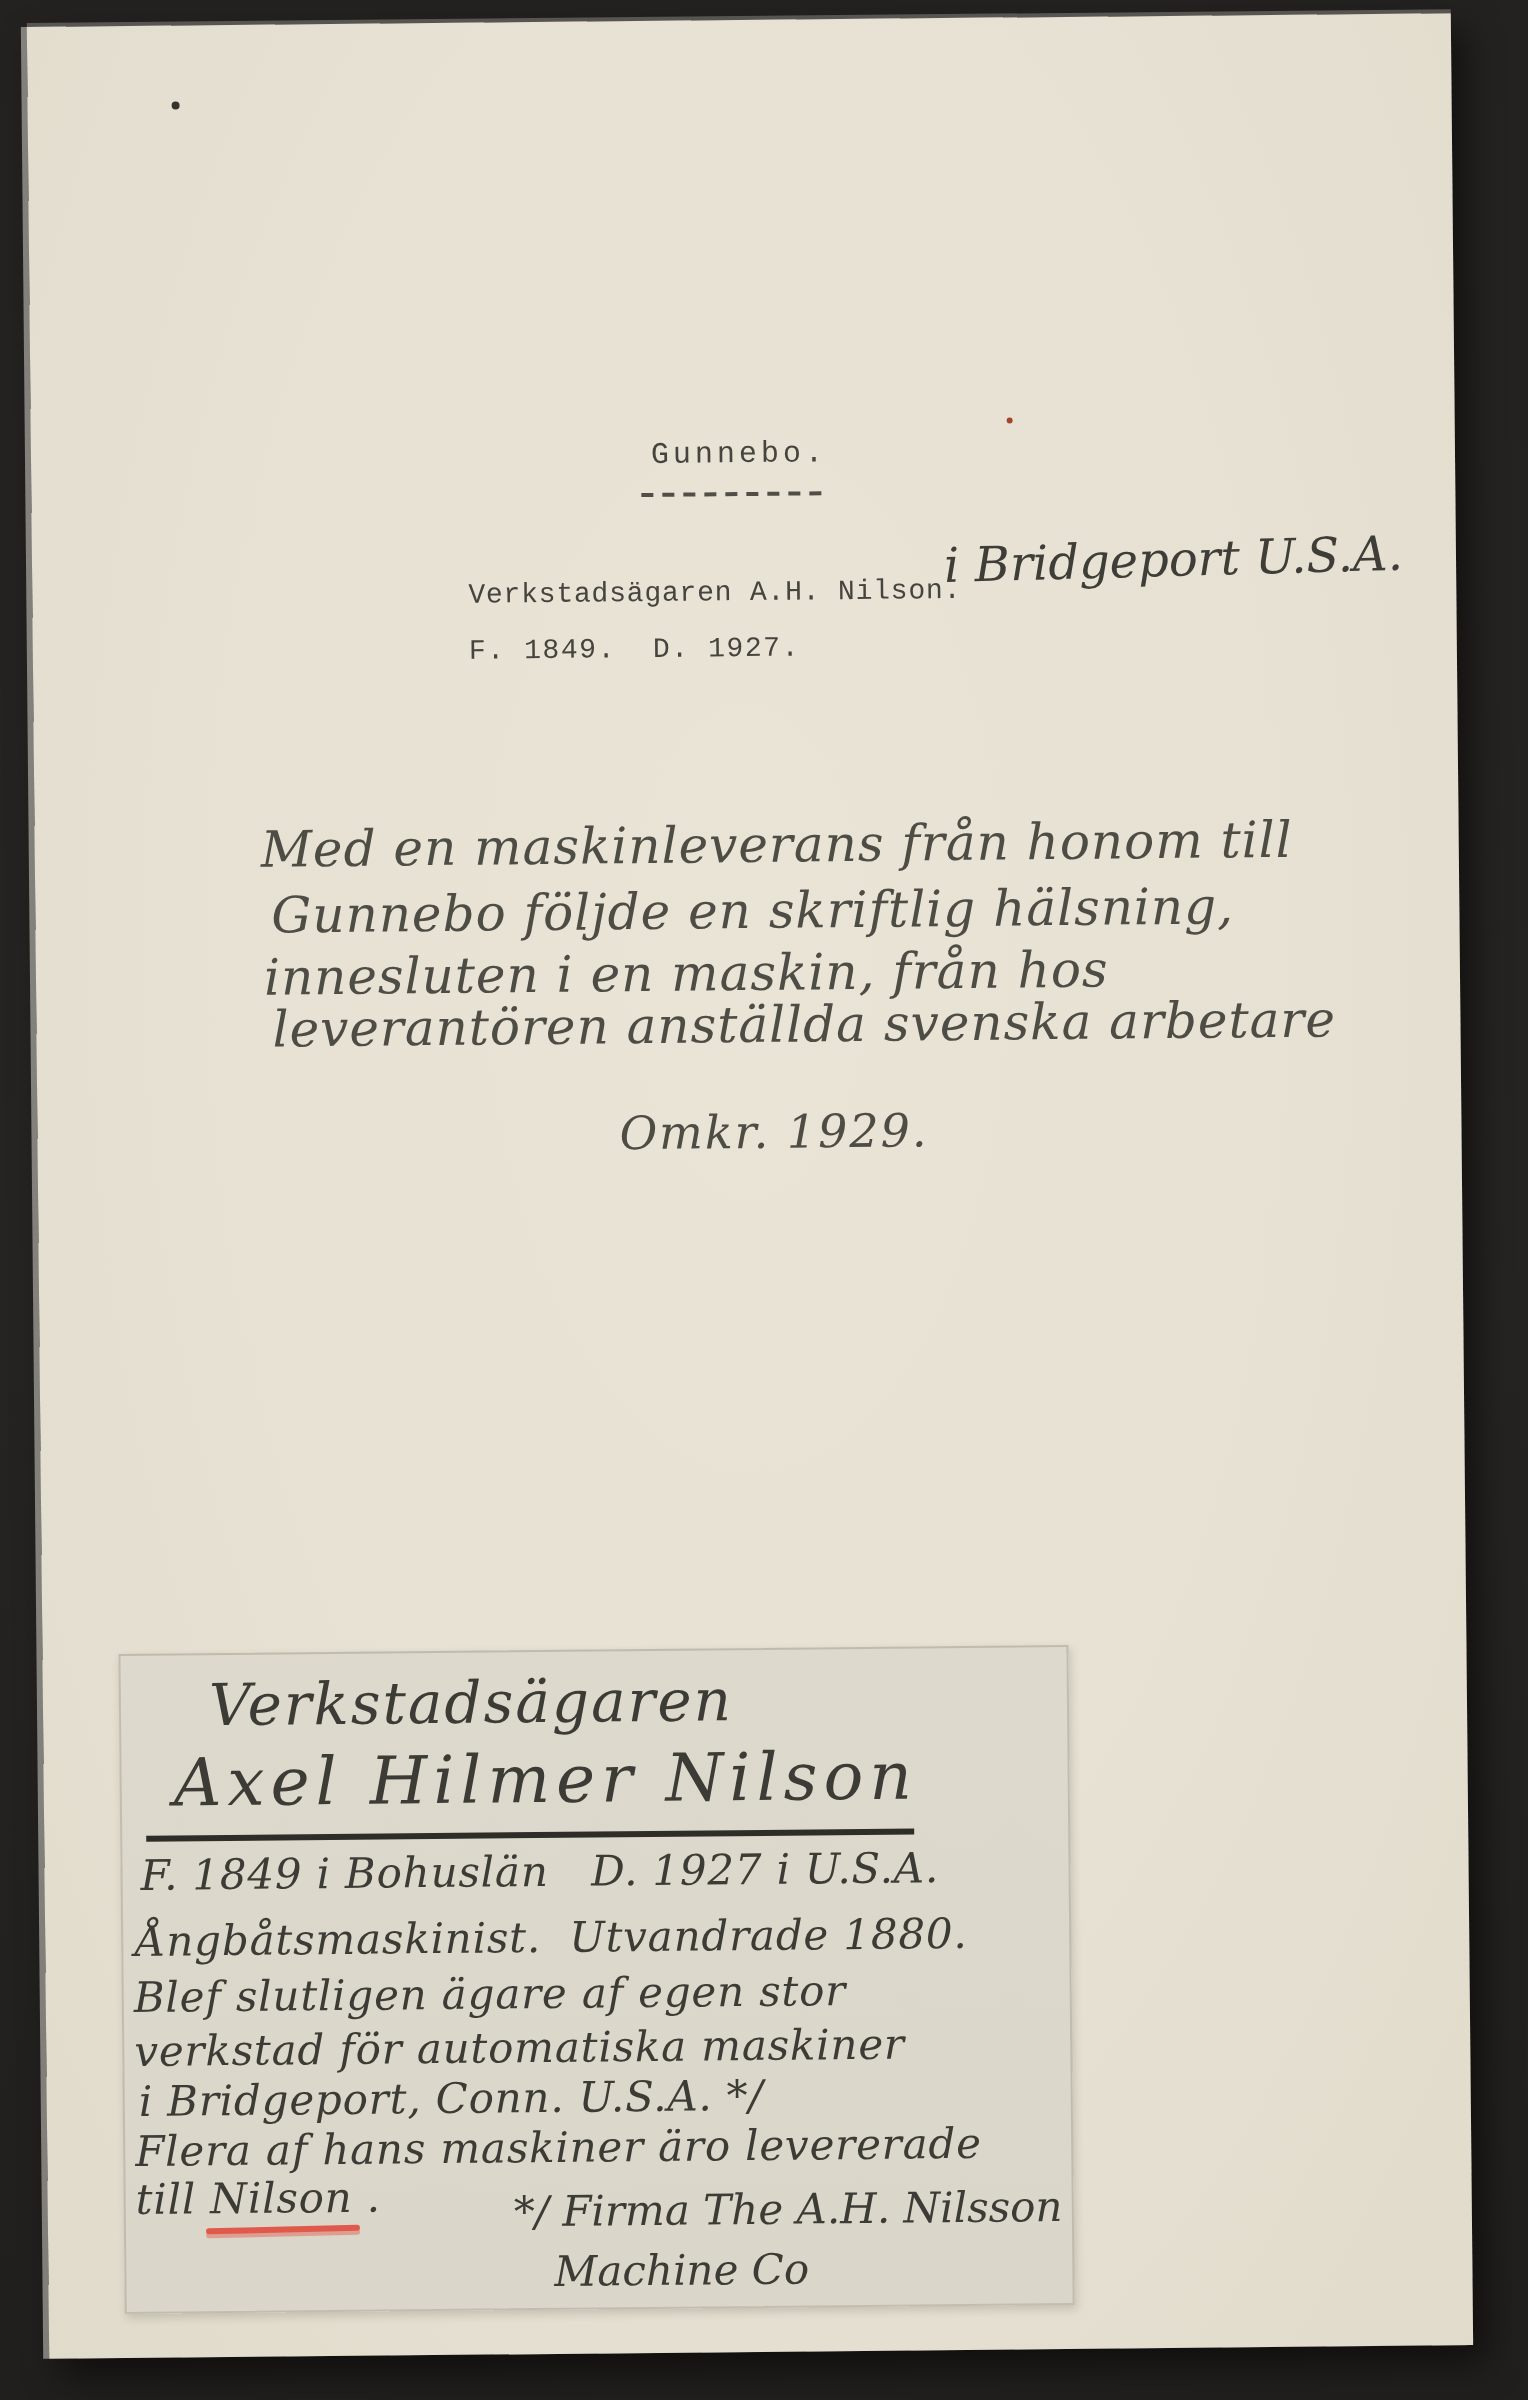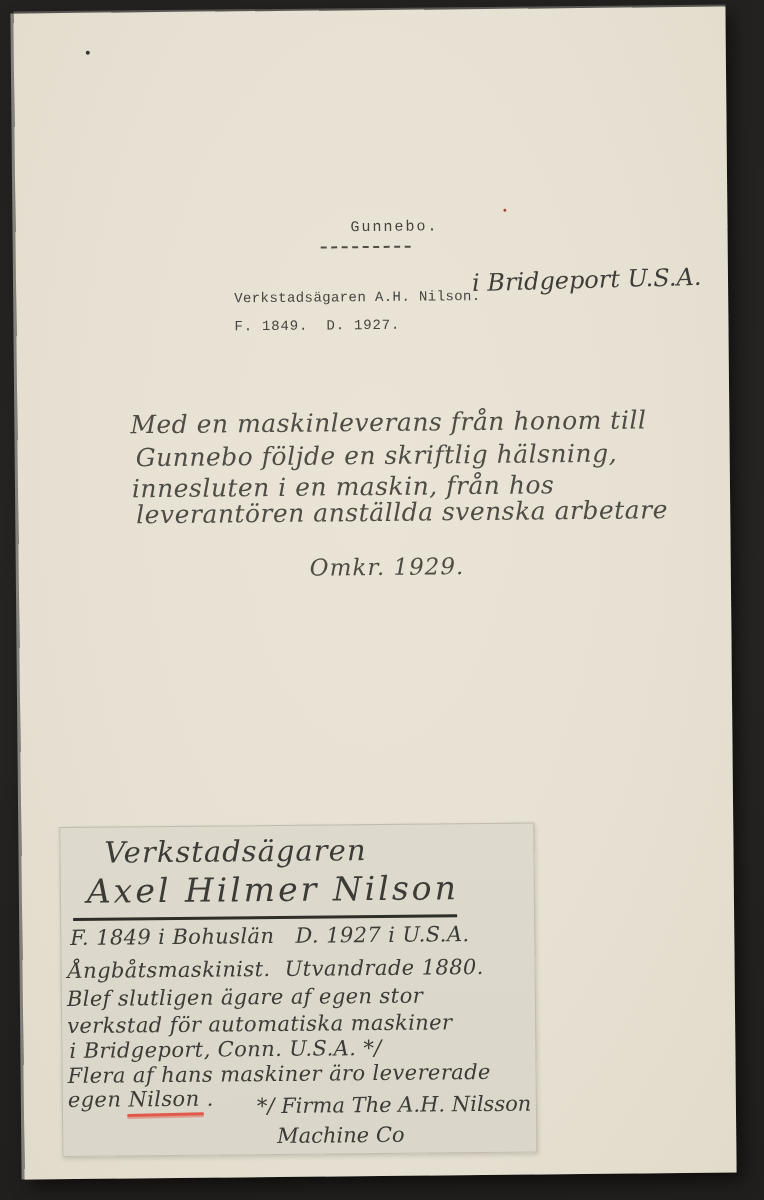--- a/index.html
+++ b/index.html
@@ -40,21 +40,21 @@
     width: 3px; height: 3px; border-radius: 50%;
     background: #a5432f;
   }
   
   .typed {
     position: absolute;
     font-family: "Liberation Mono", "DejaVu Sans Mono", monospace;
     color: #45443e;
     white-space: pre;
   }
-  .typed-heading   { left: 310px; top: 209px; font-size: 15px; letter-spacing: 2px; margin-left: 25px; }
+  .typed-heading   { left: 310px; top: 209px; font-size: 15px; letter-spacing: 2px; }
   .heading-underline {
     position: absolute; left: 305px; top: 236px;
     width: 90px; height: 0;
     border-top: 2px dashed #504e47;
   }
   .typed-subject   { left: 218px; top: 279px; font-size: 14px; letter-spacing: 0.4px; }
   .typed-dates     { left: 218px; top: 307px; font-size: 14px; letter-spacing: 0.8px; }
   
   .hand {
     position: absolute;
@@ -161,20 +161,20 @@
       <div class="hand note-title2">Axel Hilmer Nilson</div>
       <div class="note-rule"></div>
 
       <div class="hand note-line nl0">F. 1849 i Bohuslän   D. 1927 i U.S.A.</div>
       <div class="hand note-line nl1">Ångbåtsmaskinist.  Utvandrade 1880.</div>
       <div class="hand note-line nl2">Blef slutligen ägare af egen stor</div>
       <div class="hand note-line nl3">verkstad för automatiska maskiner</div>
       <div class="hand note-line nl4">i Bridgeport, Conn. U.S.A. */</div>
       <div class="hand note-line nl5">Flera af hans maskiner äro levererade</div>
 
-      <div class="hand note-line nl6"><span>egen </span><span class="gunnebo-word"><span>Nilson</span><span class="red-underline"></span></span><span> .</span></div>
+      <div class="hand note-line nl6"><span>till </span><span class="gunnebo-word"><span>Nilson</span><span class="red-underline"></span></span><span> .</span></div>
 
       <div class="hand note-foot1">*/ Firma The A.H. Nilsson</div>
       <div class="hand note-foot2">Machine Co</div>
     </div>
 
   </div>
 </div>
 
 </body></html>

